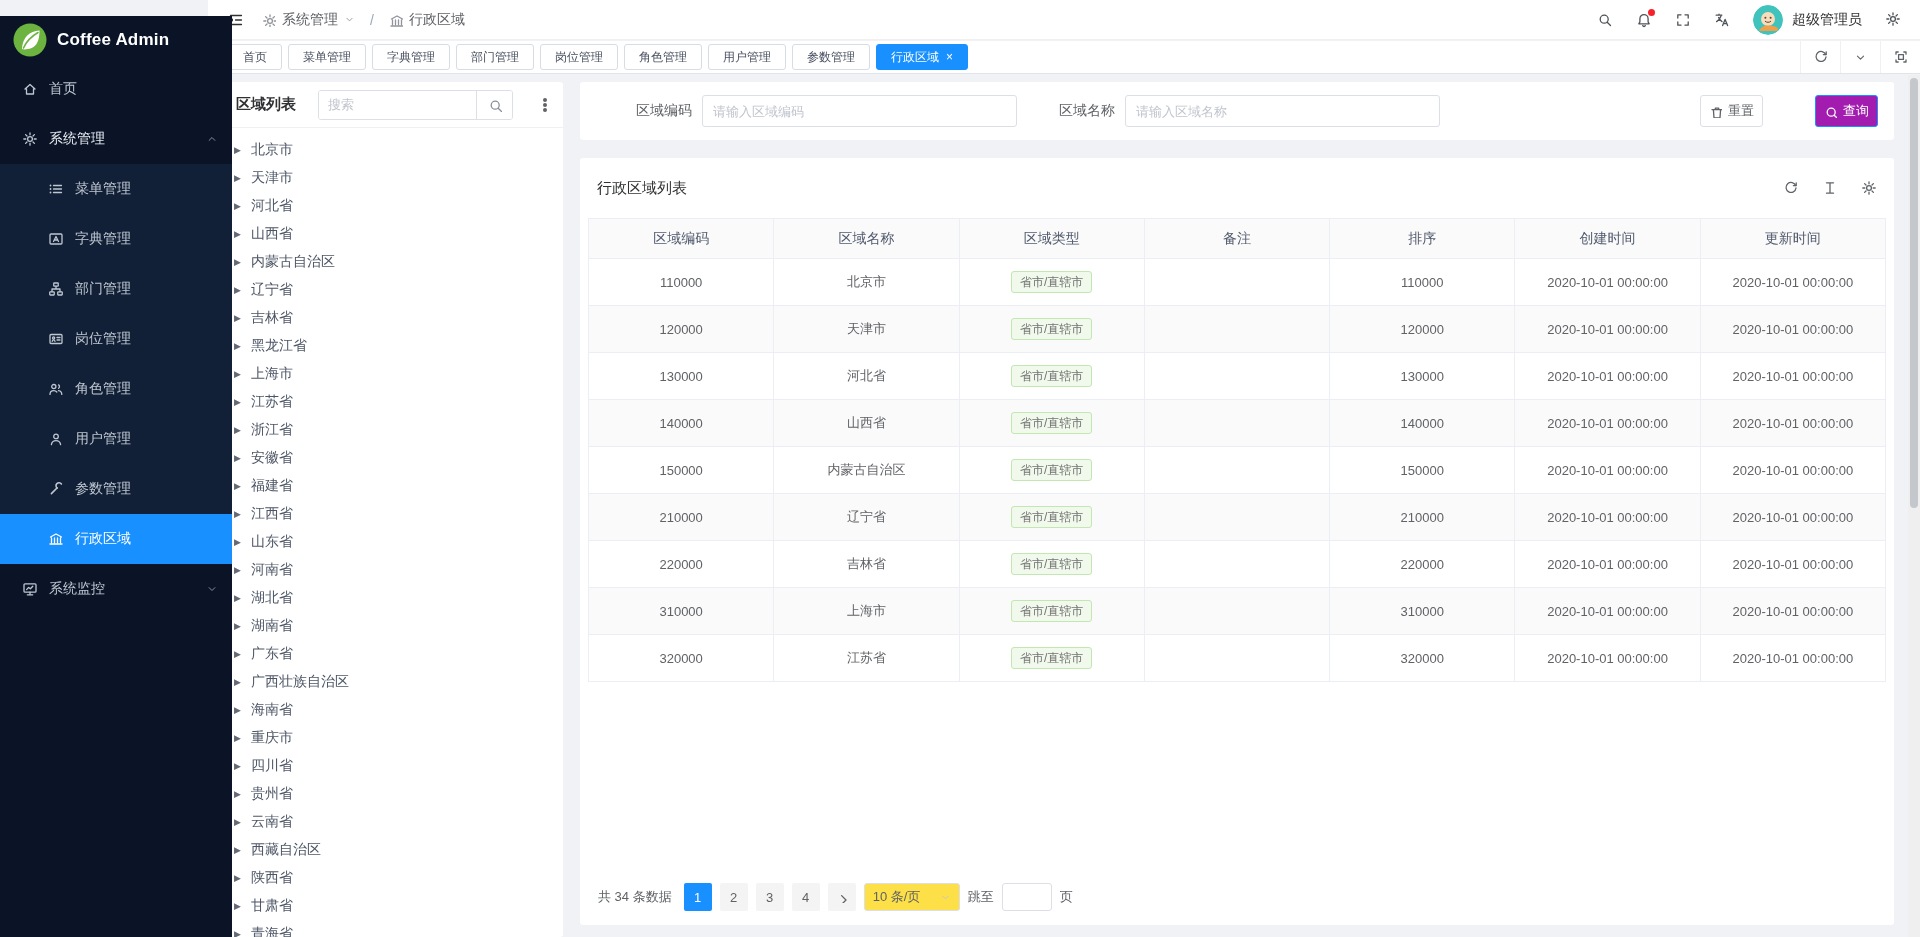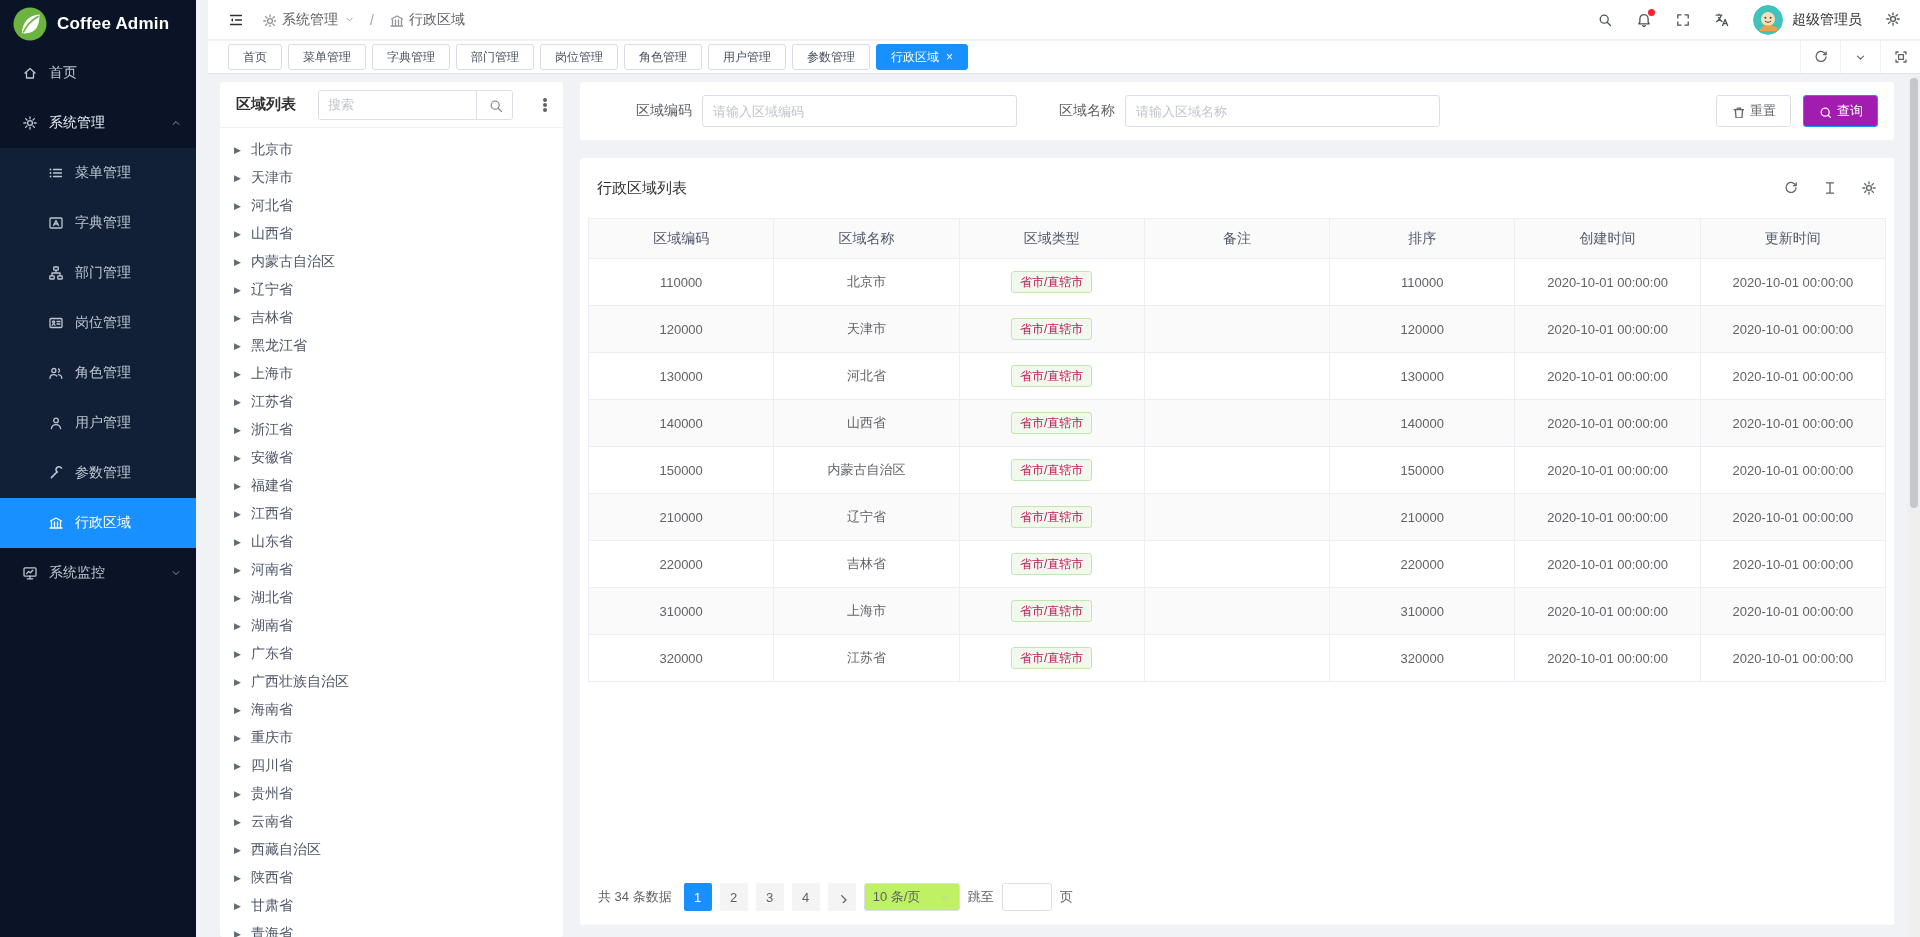--- a/index.html
+++ b/index.html
@@ -7,21 +7,21 @@
   body {
     position: relative; overflow: hidden; background:#f0f2f5;
     font-family:"Liberation Sans","DejaVu Sans",sans-serif; font-size:14px; color:#303133;
   }
   svg.ic { width:16px; height:16px; fill:none; stroke:currentColor; stroke-width:1.3;
            stroke-linecap:round; stroke-linejoin:round; display:block; }
   input { font-family:inherit; }
   input::placeholder { color:#c0c4cc; }
 
   
-  .sidebar { position:absolute; left:0; top:0; bottom:0; width:196px; background:#0a1426; color:#bfc6d1; overflow:hidden; z-index:3; }
+  .sidebar { position:absolute; left:0; top:16px; bottom:0; width:232px; background:#0a1426; color:#bfc6d1; overflow:hidden; z-index:3; }
   .logo { height:48px; display:flex; align-items:center; gap:10px; padding-left:13px; }
   .logo-text { color:#fff; font-weight:bold; font-size:17px; letter-spacing:.2px; }
   .menu-item { height:50px; display:flex; align-items:center; gap:11px; padding:0 14px 0 22px; font-size:14px; cursor:pointer; }
   .menu-item .mi-label { flex:1; white-space:nowrap; }
   .menu-item svg.ic { flex:none; }
   .menu-item .chev { width:12px; height:12px; color:#8a93a3; flex:none; }
   .submenu { background:#112036; }
   .submenu .menu-item { padding-left:48px; }
   .menu-item.active { background:#1890ff; color:#fff; }
   .group-label { color:#e8ecf2; }
@@ -69,46 +69,46 @@
   .caret { font-size:9px; color:#636a75; line-height:1; }
 
   
   .right-col { flex:1; min-width:0; display:flex; flex-direction:column; gap:18px; }
   .filter-card { height:58px; flex:none; background:#fff; border-radius:3px; display:flex; align-items:center; padding:0 16px 0 56px; }
   .filter-group { display:flex; align-items:center; gap:10px; }
   .filter-group + .filter-group { margin-left:42px; }
   .filter-label { color:#606266; white-space:nowrap; }
   .filter-input { width:315px; height:32px; border:1px solid #dcdfe6; border-radius:3px; padding:0 10px; font-size:13px; color:#606266; outline:none; }
   .filter-actions { margin-left:auto; display:flex; gap:12px; }
-  .btn { height:32px; border-radius:3px; display:inline-flex; align-items:center; gap:6px; font-size:13px; padding:0 14px; cursor:pointer; }
+  .btn { height:32px; border-radius:3px; display:inline-flex; align-items:center; gap:6px; font-size:13px; padding:0 8px; cursor:pointer;margin-left:40px; }
   .btn svg.ic { width:13px; height:13px; }
   .btn-reset { background:#fff; border:1px solid #dcdfe6; color:#606266; }
   .btn-primary { background:#a21caf; border:1px solid #1890ff; color:#fff; }
 
   
   .table-card { flex:1; background:#fff; border-radius:3px; display:flex; flex-direction:column; padding:0 8px 10px; overflow:hidden; }
   .card-head { height:60px; flex:none; display:flex; align-items:center; padding:0 9px; }
   .card-title { font-size:15px; color:#303133; }
   .card-tools { margin-left:auto; display:flex; gap:23px; color:#5f6368; }
   .card-tools svg.ic { cursor:pointer; }
   table { width:100%; border-collapse:collapse; table-layout:fixed; }
   th { height:40px; background:#fafafa; font-size:14px; font-weight:normal; color:#515a6e; border:1px solid #ebeef5; text-align:center; }
   td { height:47px; font-size:13px; color:#606266; border:1px solid #ebeef5; text-align:center; padding:0 6px; white-space:nowrap; overflow:hidden; }
   tbody tr:nth-child(even) { background:#fafafa; }
-  .tag { display:inline-block; padding:3px 8px; font-size:12px; line-height:1.2; color:#be185d; background:#f0f9eb; border:1px solid #c2e7b0; border-radius:3px; }
+  .tag { display:inline-block; padding:3px 8px; font-size:12px; line-height:1.2; color:#737373; background:#f0f9eb; border:1px solid #c2e7b0; border-radius:3px; }
 
   
   .pagination { margin-top:auto; display:flex; align-items:center; justify-content:flex-start; gap:8px; padding:14px 10px 4px; font-size:13px; color:#606266; }
   .pg-total { margin-right:4px; }
   .pg-pages { display:flex; gap:8px; }
   .pg-btn { min-width:28px; height:28px; border:none; border-radius:2px; background:#f4f4f5; color:#606266; font-size:13px;
             display:inline-flex; align-items:center; justify-content:center; cursor:pointer; font-family:inherit; }
   .pg-btn.active { background:#1890ff; color:#fff; }
   .pg-btn svg.ic { width:11px; height:11px; }
-  .pg-size { width:96px; height:28px; border:1px solid #dcdfe6; border-radius:3px; background:#bef264; display:flex; align-items:center;
+  .pg-size { width:96px; height:28px; border:1px solid #dcdfe6; border-radius:3px; background:#fde047; display:flex; align-items:center;
              justify-content:space-between; padding:0 8px; cursor:pointer; }
   .pg-size .chev { width:11px; height:11px; color:#c0c4cc; }
   .jump-input { width:50px; height:28px; border:1px solid #dcdfe6; border-radius:3px; outline:none; padding:0 6px; }
 
   
   .scrollbar { position:absolute; right:0; top:75px; bottom:0; width:12px; background:#efefef; z-index:2; }
   .scroll-thumb { position:absolute; left:2px; right:2px; top:3px; height:430px; background:#c4c7cc; border-radius:5px; }
 </style>
 </head>
 <body>

